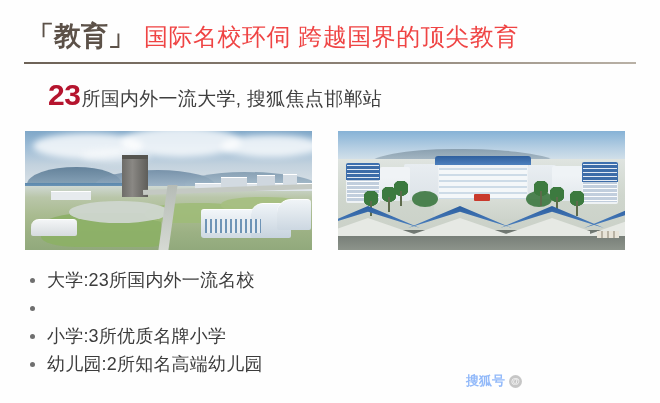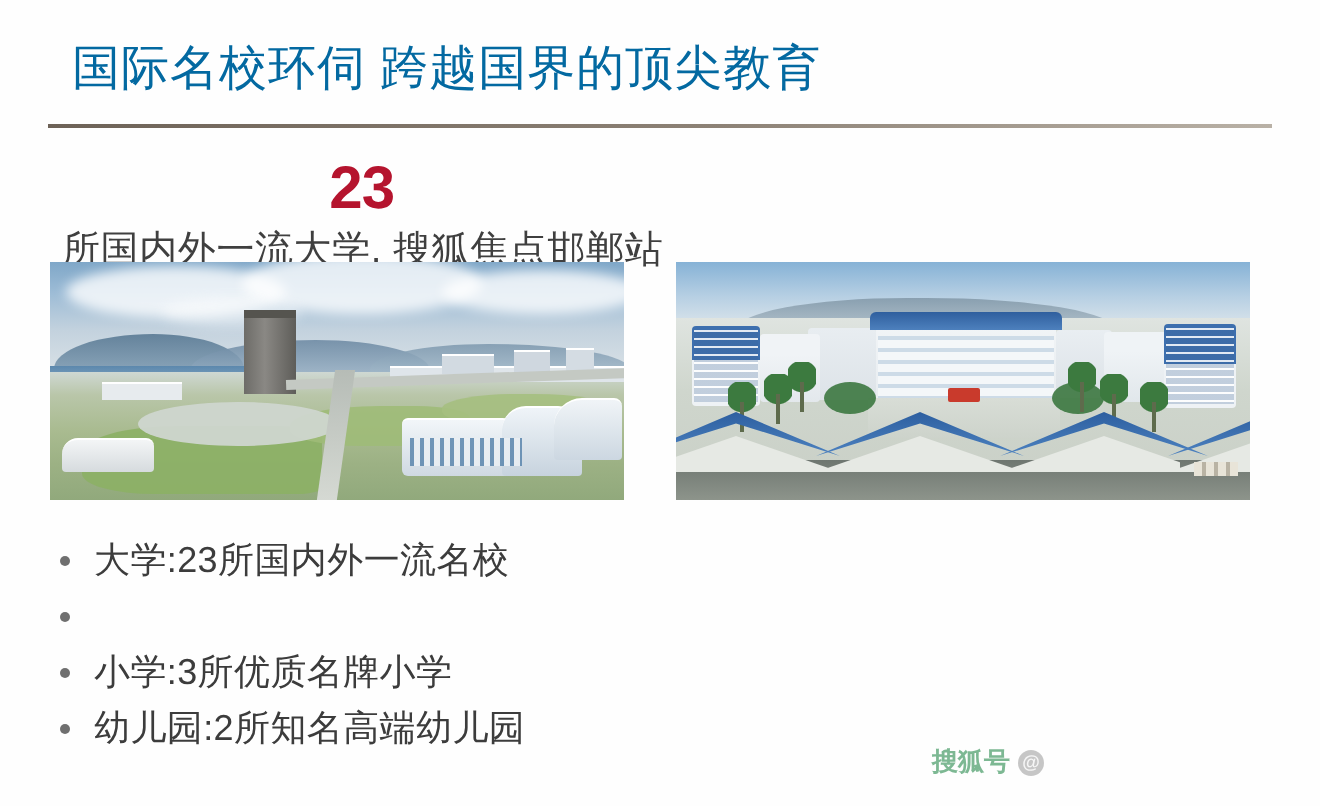--- a/index.html
+++ b/index.html
@@ -34,42 +34,41 @@
   }
   .header-tag {
     font-size: 27px;
     font-weight: bold;
     color: #5c5148;
     letter-spacing: 0px;
   }
   .header-rest {
     font-size: 24px;
     font-weight: normal;
-    color: #0369a1;
+    color: #ef4444;
     margin-left: 9px;
     letter-spacing: 0.5px;
   }
   .divider {
     position: absolute;
     left: 24px;
     top: 62px;
     width: 612px;
     height: 2px;
     background: linear-gradient(to right, #6d6257 0%, #8d8276 55%, #b9b1a6 100%);
   }
 
   
   .subtitle {
     position: absolute;
-    left: 30px;
+    left: 48px;
     top: 78px;
     display: flex;
-    align-items: center;
+    align-items: flex-end;
     white-space: nowrap;
-    flex-direction: column;
   }
   .subtitle-num {
     font-size: 30px;
     font-weight: bold;
     color: #b5142e;
     letter-spacing: -0.5px;
   }
   .subtitle-text {
     font-size: 19px;
     color: #3f3f3f;
@@ -330,41 +329,42 @@
     top: 372px;
     display: flex;
     align-items: center;
     gap: 4px;
     opacity: .55;
     filter: blur(0.35px);
   }
   .wm-text {
     font-size: 13px;
     font-weight: bold;
-    color: #15803d;
+    color: #3b82f6;
     letter-spacing: 0px;
   }
   .wm-badge {
     width: 13px;
     height: 13px;
     border-radius: 50%;
     background: #9a9a9a;
     color: #efefef;
     font-size: 9px;
     line-height: 13px;
     text-align: center;
     font-weight: bold;
   }
 </style>
 </head>
 <body>
 
 <div class="page">
 
   <div class="header">
+    <span class="header-tag">「教育」</span>
     <span class="header-rest">国际名校环伺 跨越国界的顶尖教育</span>
   </div>
   <div class="divider"></div>
 
   <div class="subtitle">
     <span class="subtitle-num">23</span>
     <span class="subtitle-text">所国内外一流大学, 搜狐焦点邯郸站</span>
   </div>
 
   <div class="photos">

